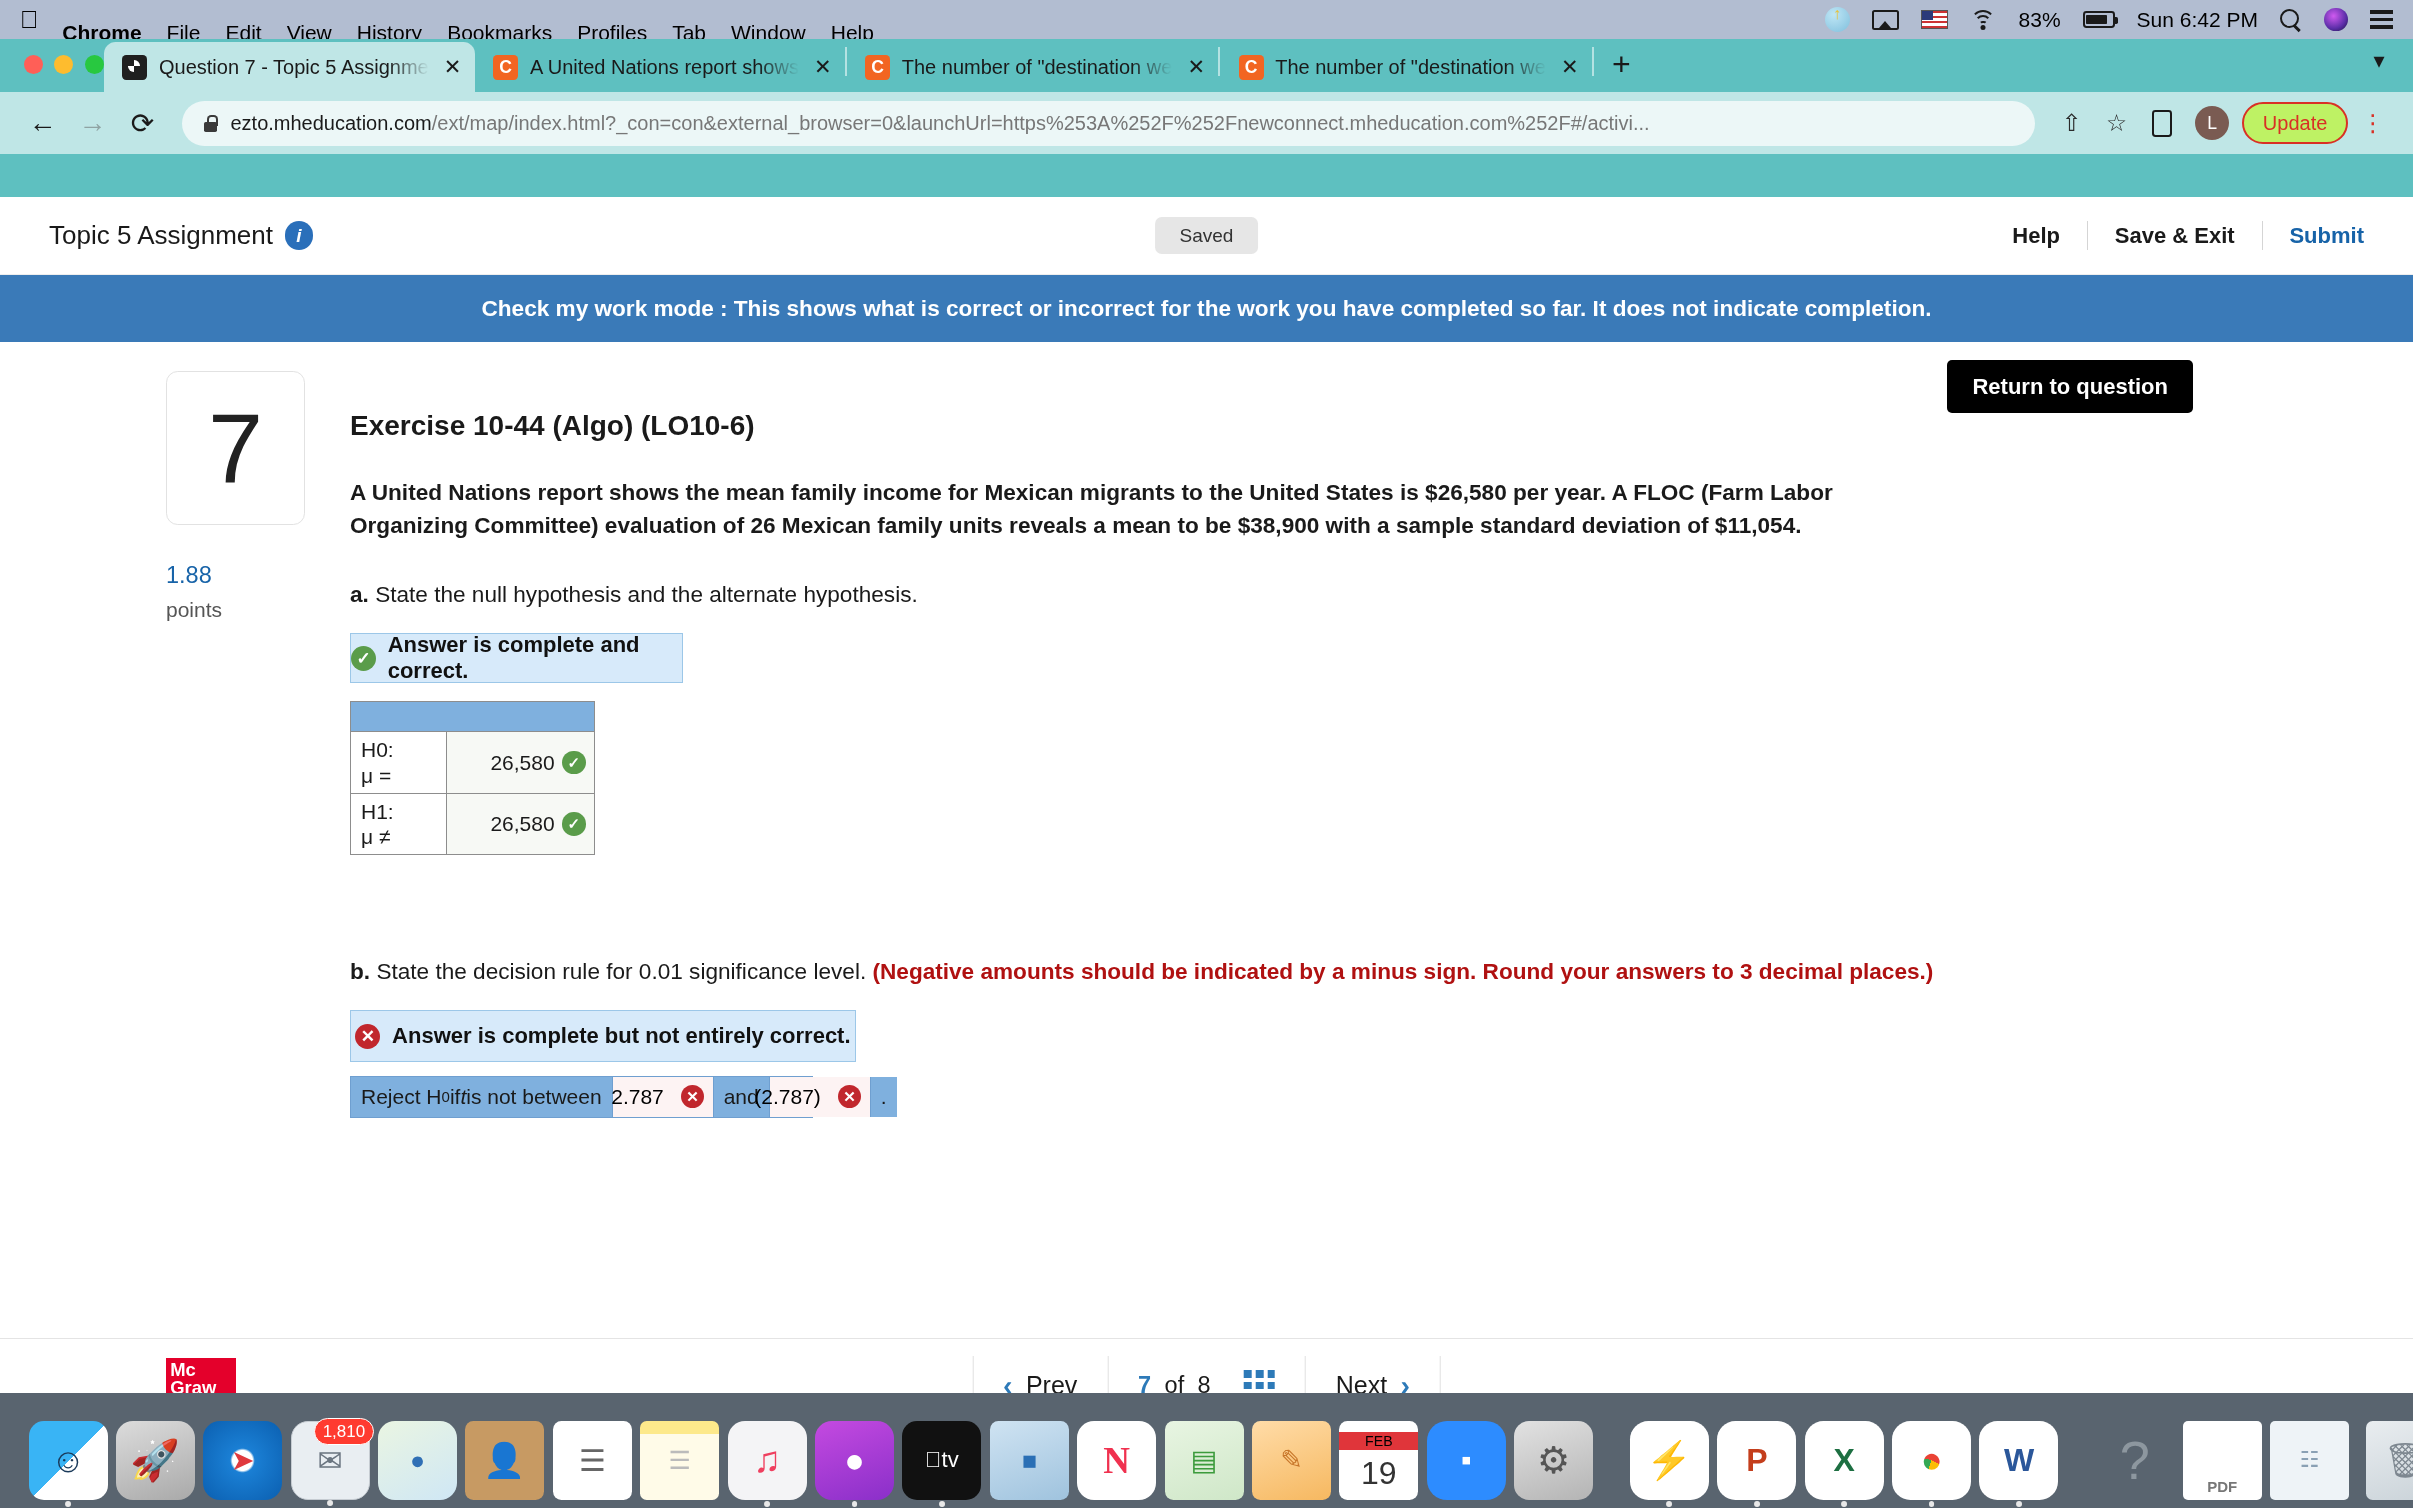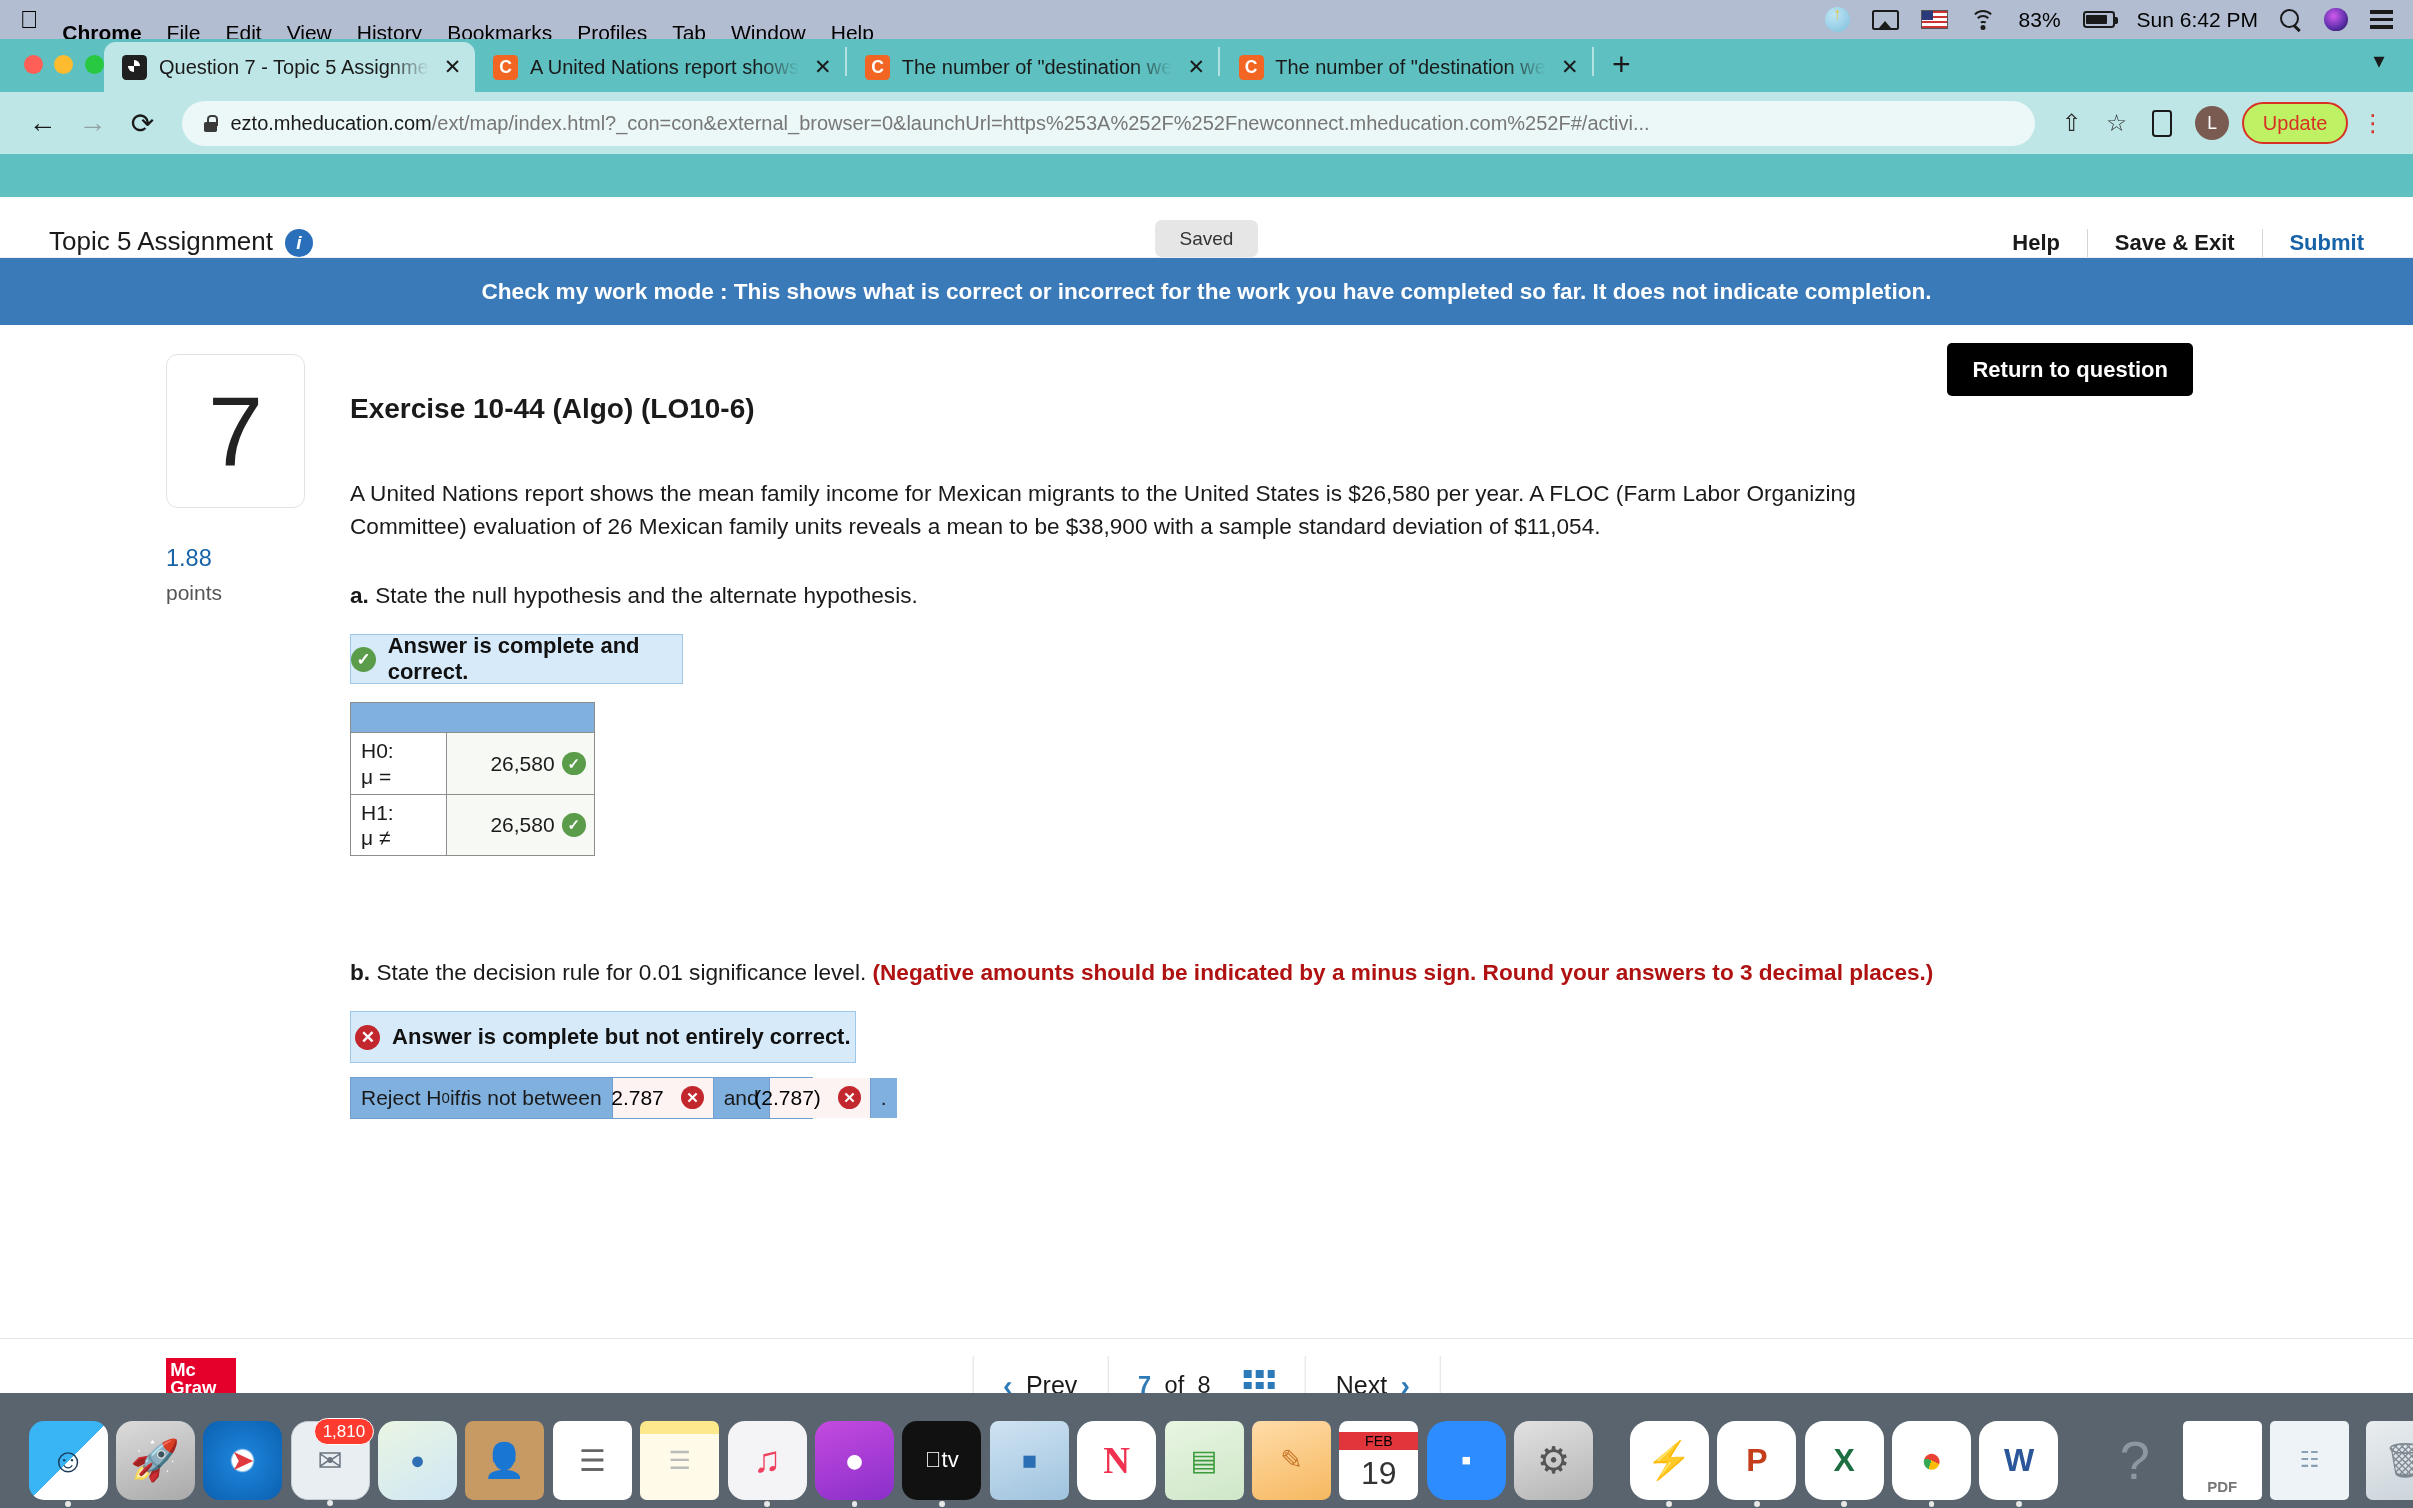--- a/index.html
+++ b/index.html
@@ -140,21 +140,21 @@
     justify-content: center; margin: 0 8.4px; }
   .update { border: 2.1px solid #d93025; color: #d93025; border-radius: 22px;
     padding: 7.5px 18.4px; font-size: 20px; background: #bef264; }
   .kebab { font-size: 23.5px; color: #d93025; letter-spacing: 0; padding: 0 8.4px;
     line-height: .8; }
 
   
   .page { position: absolute; top: 158px; left: 0; width: 2413px; height: 1235px;
     background: #fff; overflow: hidden; }
 
-  .apphdr { height: 61px; display: flex; align-items: flex-end; padding: 0 49px;
+  .apphdr { height: 78px; display: flex; align-items: center; padding: 0 49px;
     position: relative; border-bottom: 0.8px solid #eee; }
   .apptitle { font-size: 26px; color: #1a1a1a; }
   .info-ic { width: 28.5px; height: 28.5px; border-radius: 50%; background: #2a6fba;
     color: #fff; font-size: 19px; font-weight: bold; font-style: italic;
     display: flex; align-items: center; justify-content: center; margin-left: 11.7px; }
   .savedpill { position: absolute; left: 50%; transform: translateX(-50%);
     background: #e6e6e6; border-radius: 6.7px; padding: 7.5px 25px;
     font-size: 19px; color: #333; }
   .hdr-right { margin-left: auto; display: flex; align-items: center; gap: 0; }
   .hdr-right a { font-size: 22px; font-weight: bold; color: #1a1a1a;
@@ -173,22 +173,22 @@
     color: #222; font-weight: 300; }
   .pts { position: absolute; left: 166px; top: 220px; font-size: 23.5px; color: #1763a8; }
   .ptslabel { position: absolute; left: 166px; top: 256px; font-size: 21px; color: #555; }
 
   .retbtn { position: absolute; right: 220px; top: 18.4px; background: #000;
     color: #fff; font-size: 22px; font-weight: bold; padding: 13.4px 25px;
     border-radius: 5px; }
 
   .content { margin-left: 350px; width: 1726px; }
   .extitle { font-size: 28px; font-weight: bold; color: #1a1a1a; margin-top: 34px; }
-  .ptext { font-size: 22.6px; color: #1a1a1a; line-height: 1.44; margin-top: 53px;
-    max-width: 1584px; }
+  .ptext { font-size: 22.6px; color: #1a1a1a; line-height: 1.44; margin-top: 35px;
+    max-width: 1584px; font-weight: bold; }
   .partq { font-size: 22.6px; color: #1a1a1a; margin-top: 40px; }
   .partq b { font-weight: bold; }
   .redhint { color: #b01111; font-weight: bold; }
 
   .alert { margin-top: 25px; border: 0.8px solid #9cc7e8; background: #d7eafa;
     display: flex; align-items: center; justify-content: center;
     font-size: 22px; font-weight: bold; color: #111; gap: 11.7px; }
   .alert.ok { width: 333px; height: 50px; }
   .alert.bad { width: 506px; height: 52px; }
   .badge { width: 25px; height: 25px; border-radius: 50%; color: #fff;

